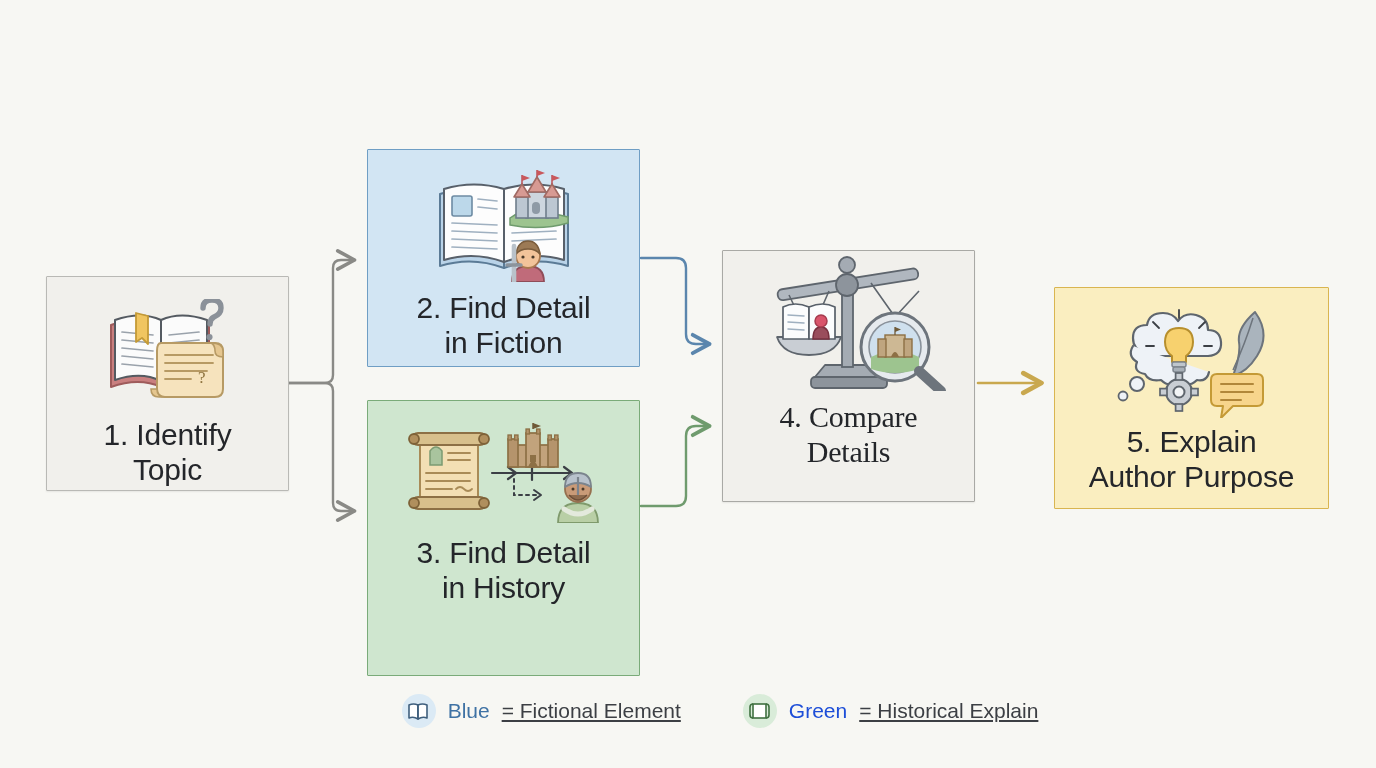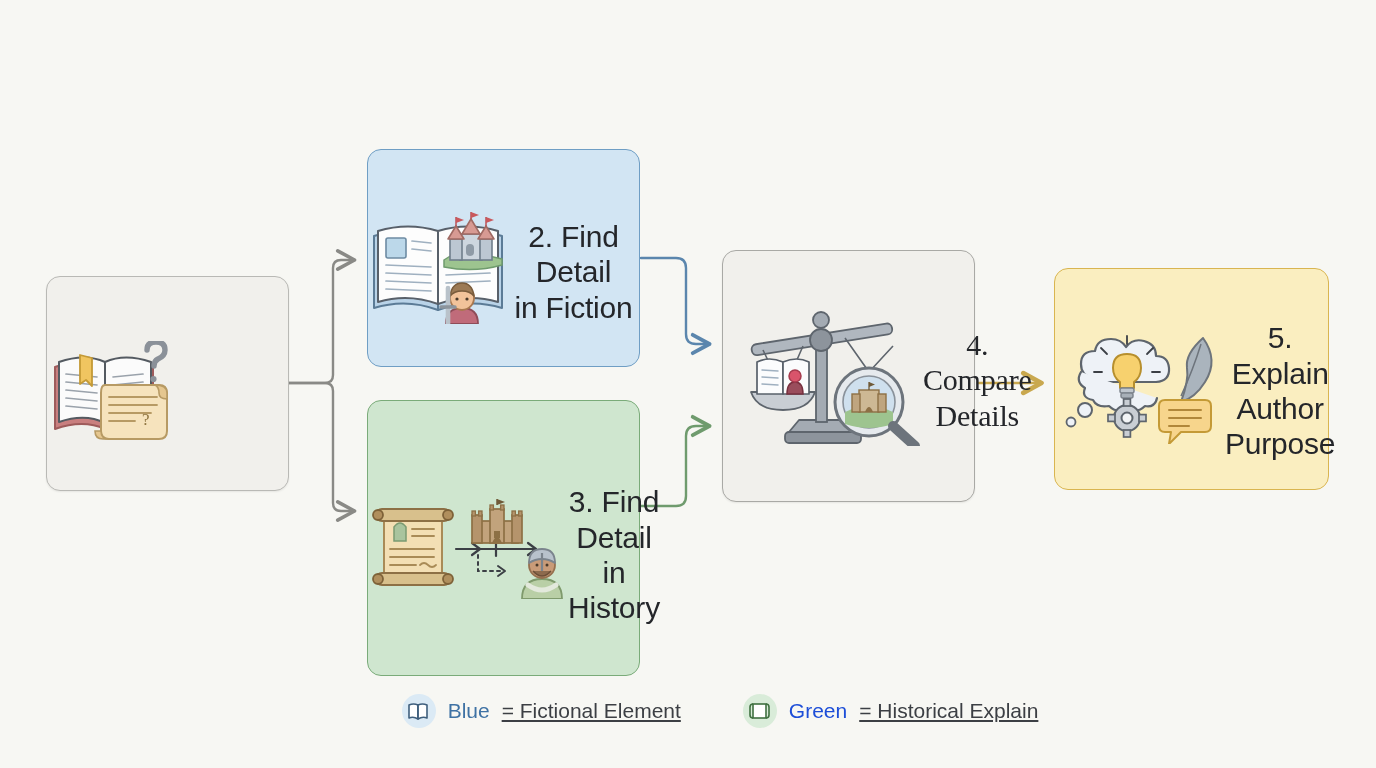--- a/index.html
+++ b/index.html
@@ -23,24 +23,23 @@
   .connectors {
     position: absolute;
     left: 0; top: 0;
     width: 1376px;
     height: 768px;
     pointer-events: none;
   }
   .node {
     position: absolute;
     box-sizing: border-box;
-    border-radius: 14px;
+    border-radius: 1px;
     display: flex;
-    flex-direction: row;
-    align-items: center;
+    flex-direction: column;
     justify-content: flex-start;
   }
   .node .icon-wrap {
     display: flex;
     align-items: center;
     justify-content: center;
   }
   .node .label {
     text-align: center;
     color: #24262a;
@@ -83,21 +82,21 @@
     left: 722px; top: 250px;
     width: 253px; height: 252px;
     background: #f1f0ec;
     border: 1.8px solid #a9a9a5;
     box-shadow: 0 1px 2px rgba(0,0,0,.07);
     font-family: Liberation Serif, serif;
   }
   #node-4 .label { margin-top: 8px; }
   
   #node-5 {
-    left: 1054px; top: 268px;
+    left: 1054px; top: 287px;
     width: 275px; height: 222px;
     background: #faeec0;
     border: 1.8px solid #d9b550;
     padding-top: 18px;
   }
   #node-5 .label { margin-top: 6px; }
 
   
   #legend {
     position: absolute;
@@ -191,20 +190,22 @@
             <line x1="62" y1="64" x2="110" y2="64"></line>
           <line x1="62" y1="72" x2="104" y2="72"></line>
             <line x1="62" y1="80" x2="88" y2="80"></line>
         </g>
         <text x="95" y="84" font-family="Liberation Serif, serif" font-size="17" fill="#8f7540">?</text>
 
         <path d="M100 9 q0-8 9-8 q9 0 9 8 q0 6-7 9 q-4 2-4 7" fill="none" stroke="#8b9199" stroke-width="5.4" stroke-linecap="round"></path>
         <circle cx="106.5" cy="38" r="3.1" fill="#8b9199"></circle>
       </svg>
     </div>
+    <div class="label">1. Identify
+Topic</div>
   </div>
 
   <div class="node" id="node-2">
     <div class="icon-wrap">
       <svg width="140" height="112" viewBox="0 0 140 112" xmlns="http://www.w3.org/2000/svg">
 
         <path d="M6 24 L6 96 Q38 86 70 98 L70 24 Q38 14 6 24 Z" fill="#b9d3e8" stroke="#5b7b96" stroke-width="2" stroke-linejoin="round"></path>
         <path d="M70 24 L70 98 Q102 86 134 96 L134 24 Q102 14 70 24 Z" fill="#b9d3e8" stroke="#5b7b96" stroke-width="2" stroke-linejoin="round"></path>
 
         <path d="M10 19 L10 90 Q40 81 70 92 L70 19 Q40 10 10 19 Z" fill="#fdfdfd" stroke="#58606a" stroke-width="2" stroke-linejoin="round"></path>

